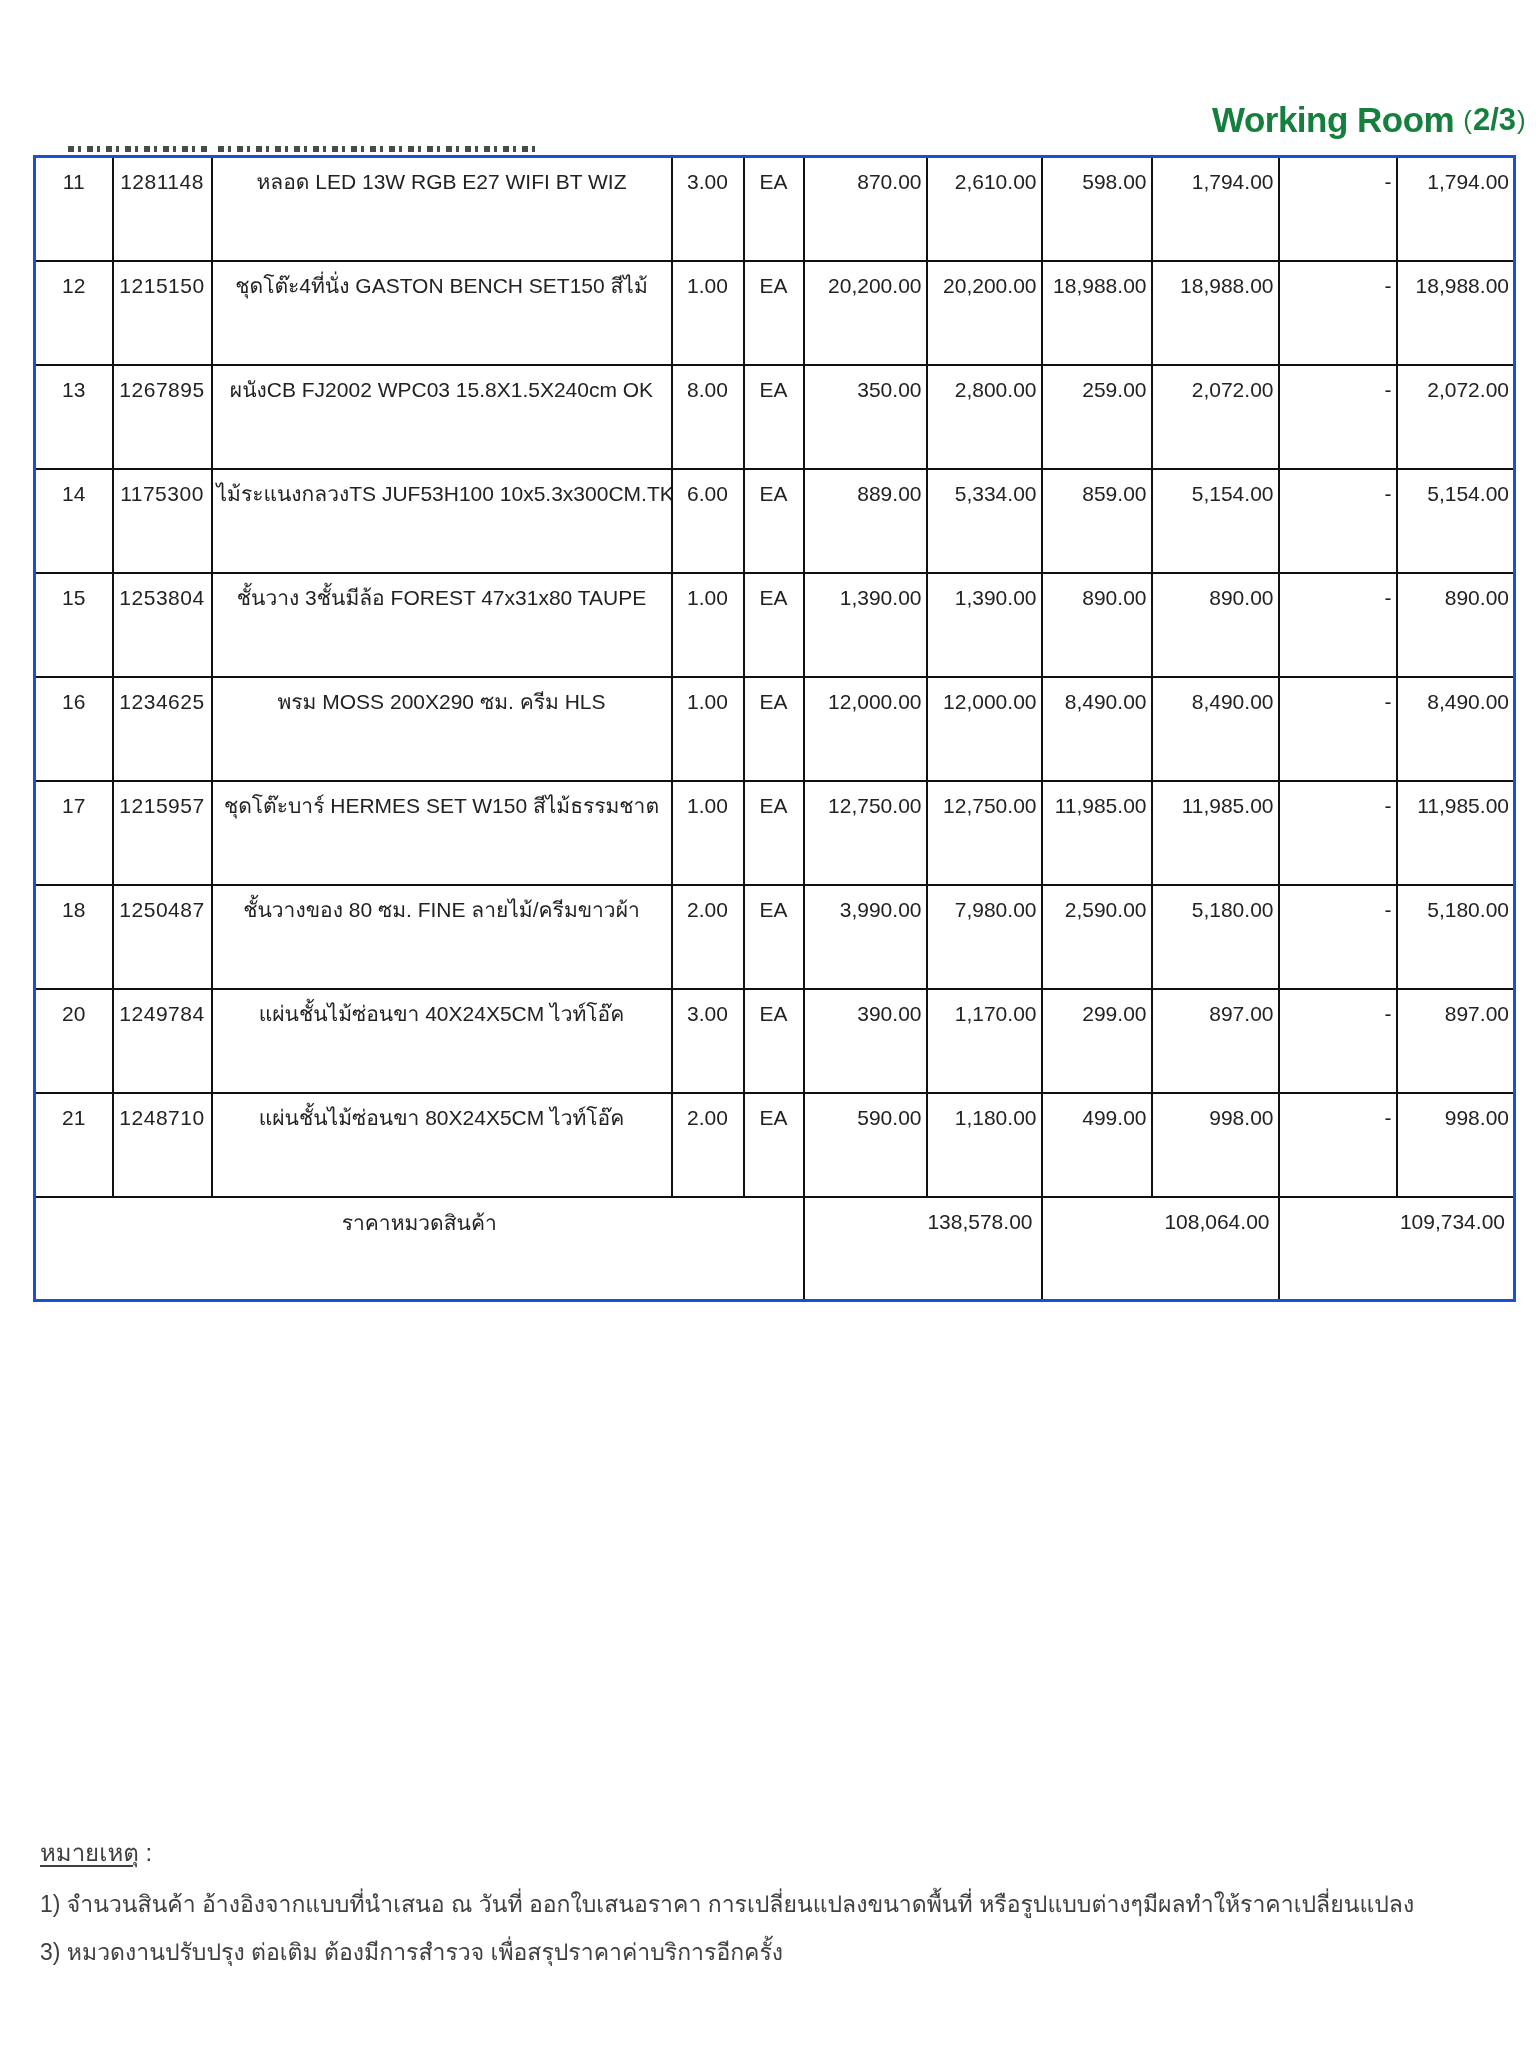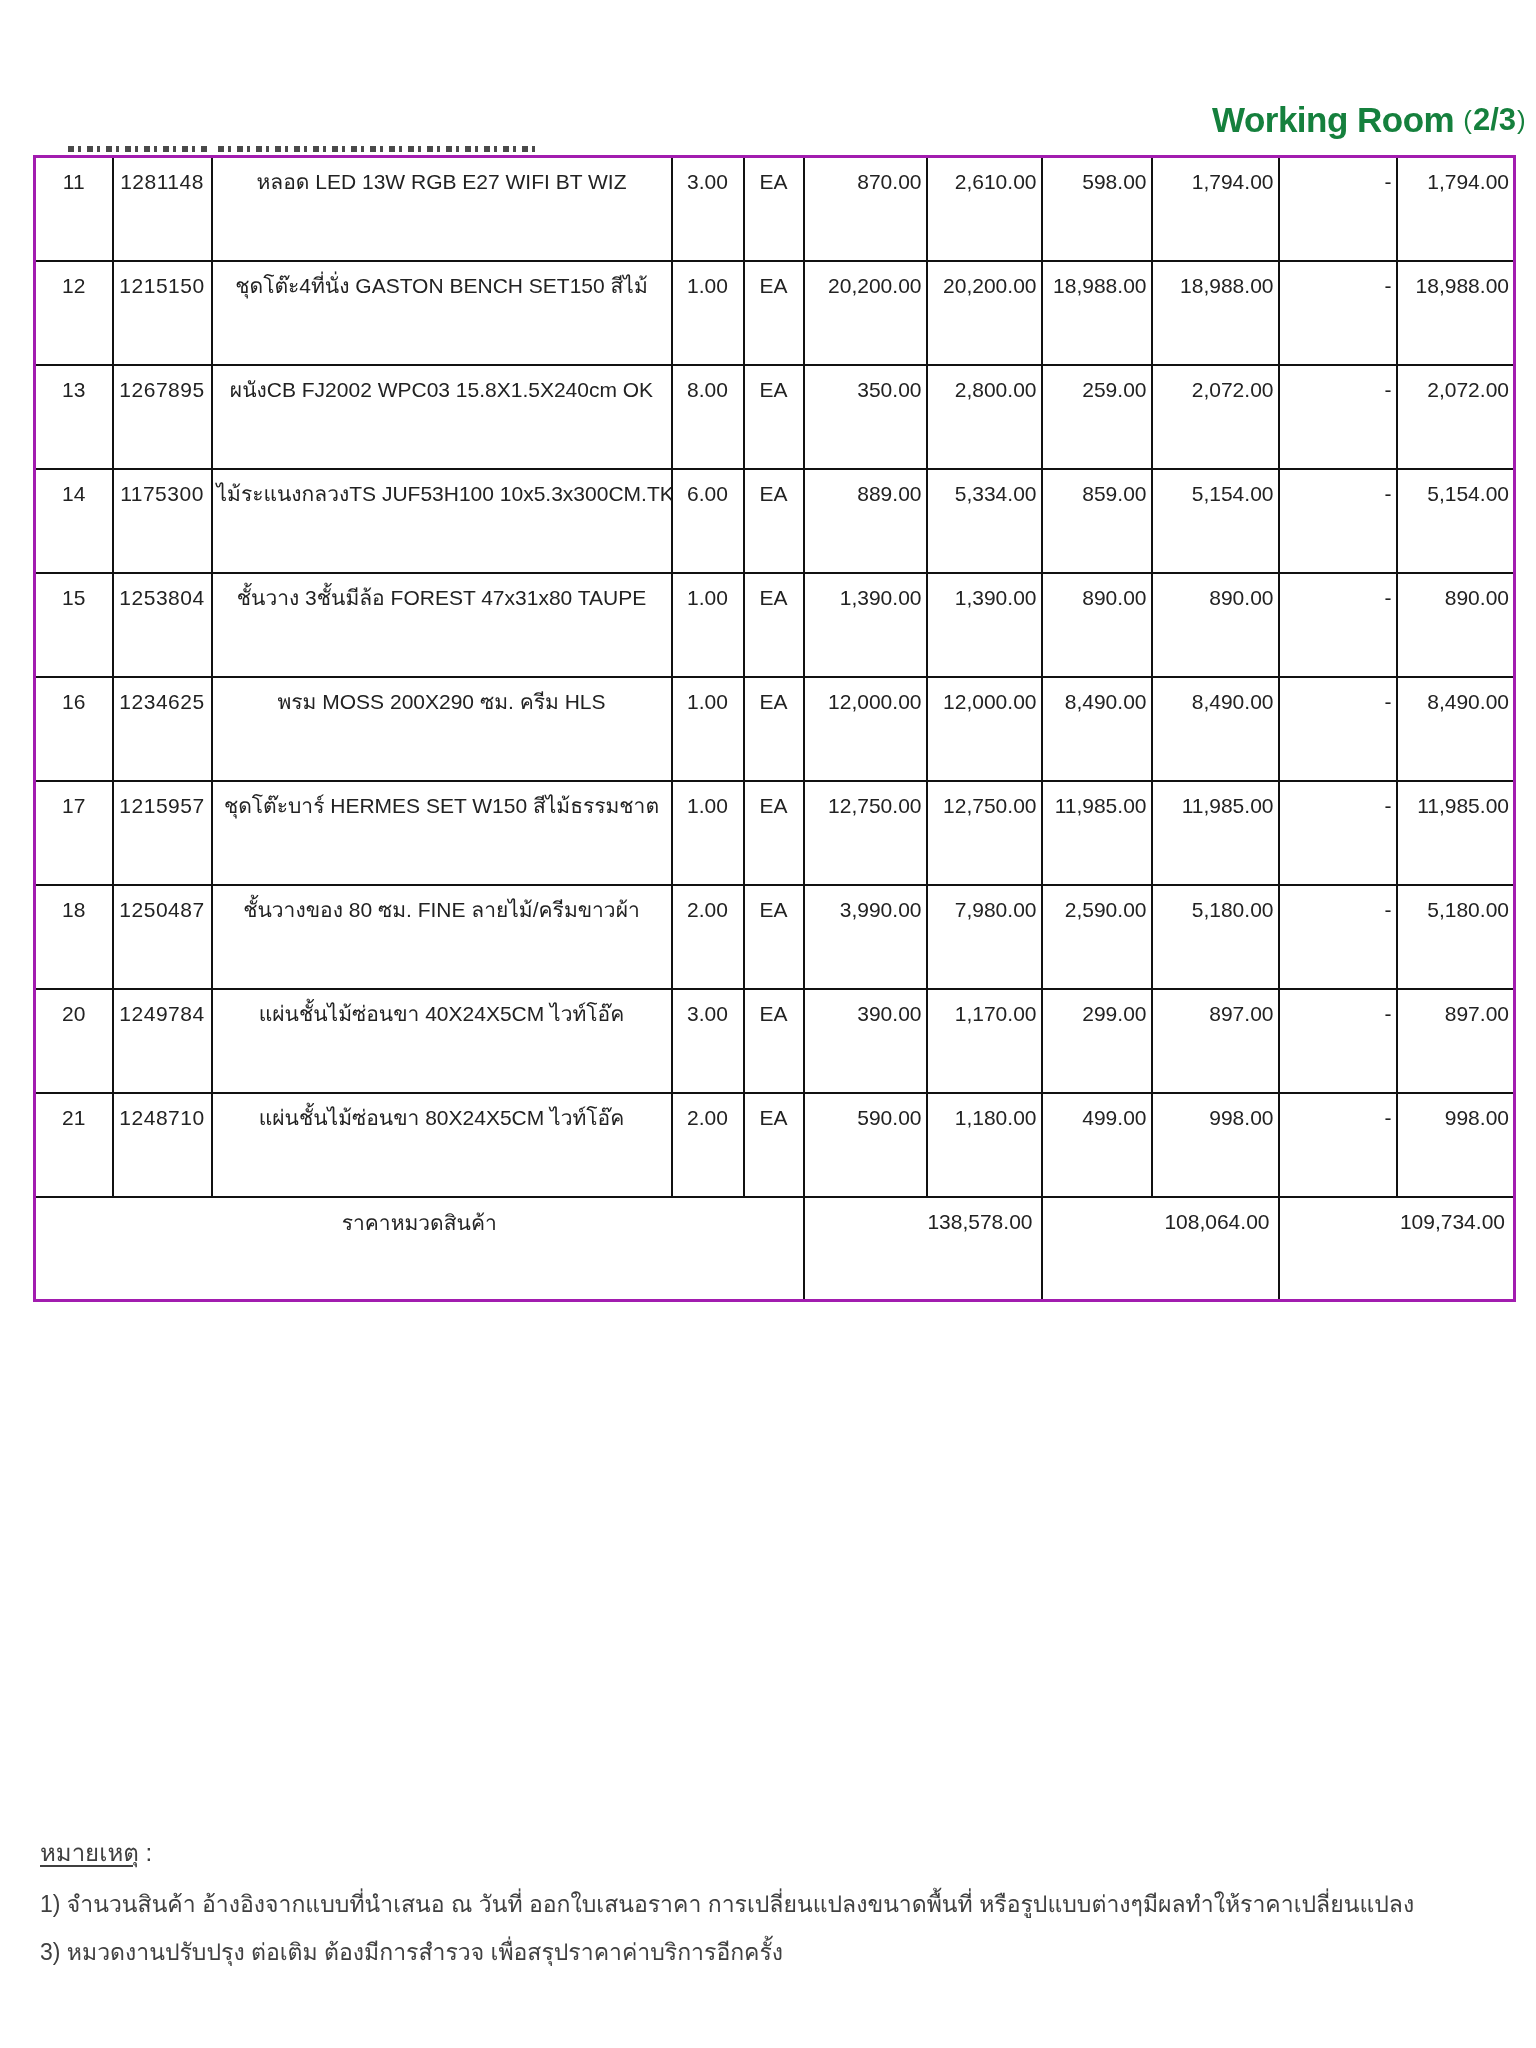--- a/index.html
+++ b/index.html
@@ -30,21 +30,21 @@
   }
   .crop-frag.f1{left:68px;width:140px;}
   .crop-frag.f2{left:218px;width:320px;}
 
   
   table.quote{
     position:absolute;left:33px;top:155px;
     border-collapse:collapse;table-layout:fixed;
     width:1480px;background:#fff;
   }
-  table.quote{border:3px solid #a21caf;}
+  table.quote{border:3px solid #1d4ed8;}
   table.quote td{
     border:2px solid #111;
     vertical-align:top;
     padding:11px 4px 0 4px;
     font-size:21px;line-height:26px;
     color:#222;
     overflow:hidden;white-space:nowrap;
   }
   table.quote tr{height:104px;}
   td.c-no   {text-align:center;}

